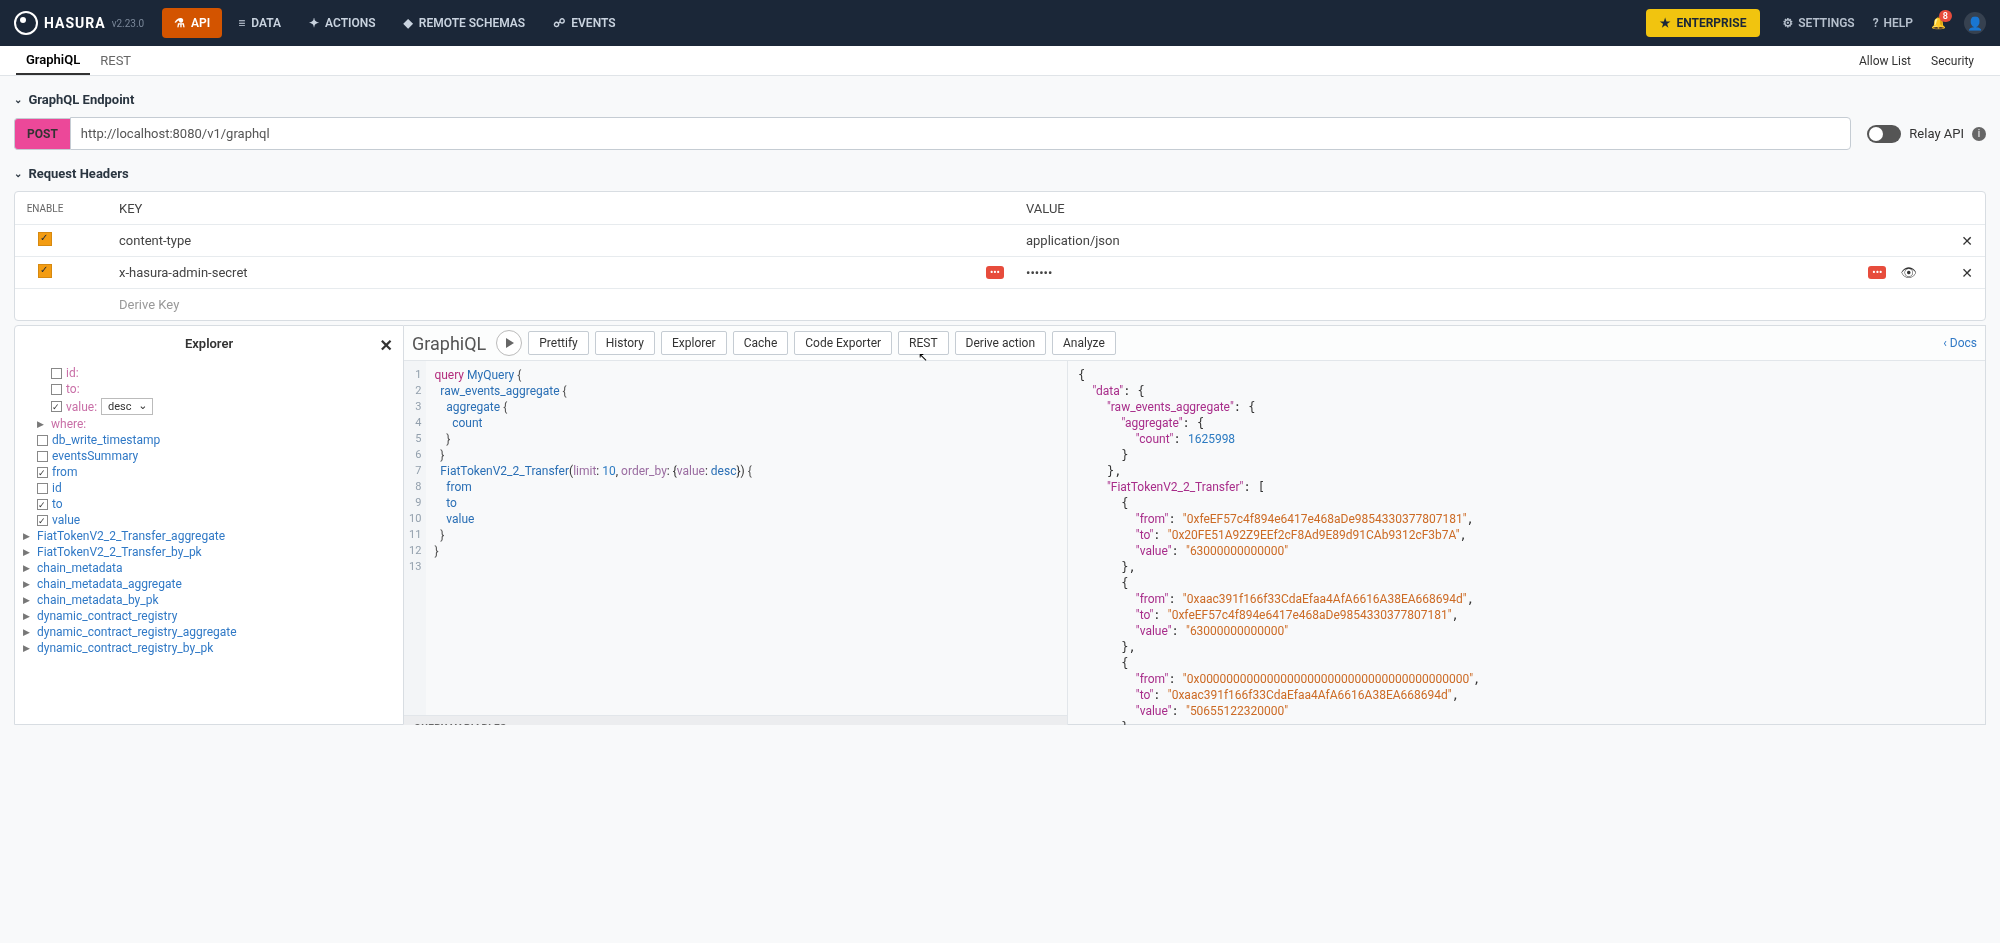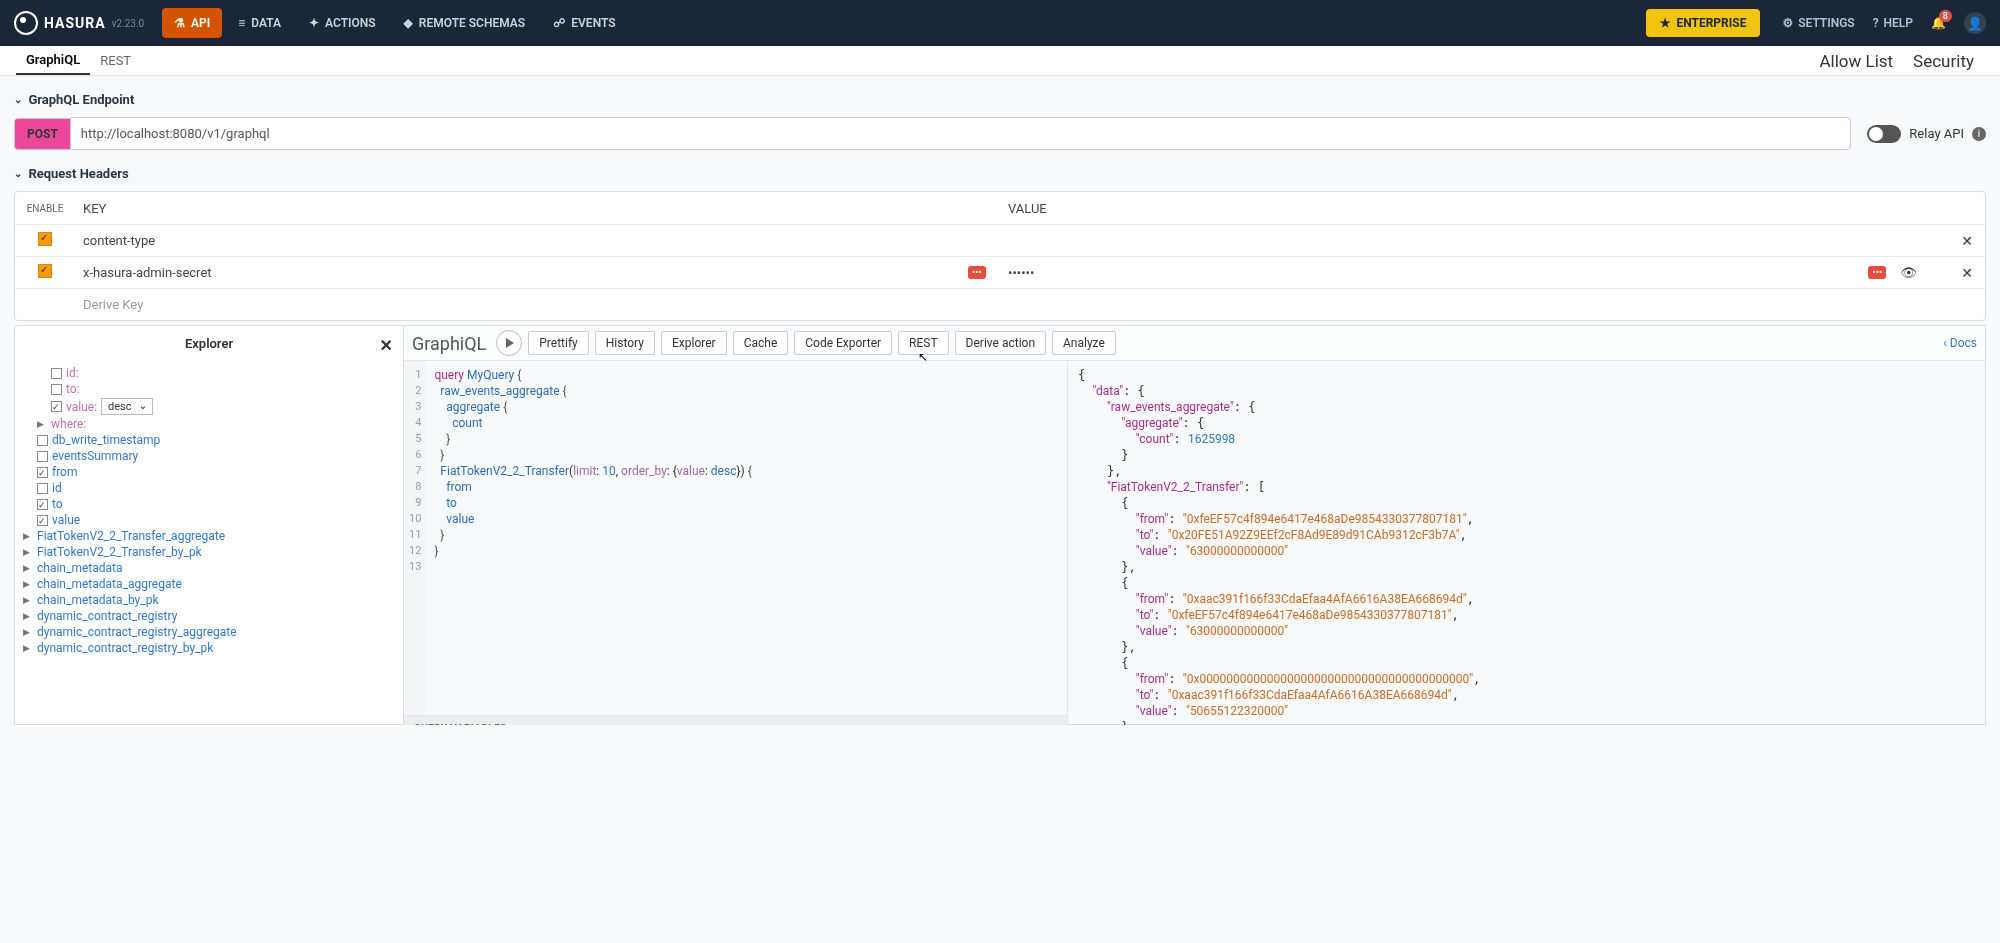--- a/index.html
+++ b/index.html
@@ -20,42 +20,42 @@
 .right-item { display: flex; align-items: center; gap: 5px; font-size: 12px; font-weight: 600; cursor: pointer; }
 .bell { position: relative; }
 .bell-badge { position: absolute; top: -6px; right: -6px; background: #e74c3c; color: #fff; font-size: 9px; border-radius: 8px; padding: 1px 4px; }
 .icon-circle { width: 22px; height: 22px; border-radius: 50%; background: rgba(255,255,255,0.12); display: flex; align-items: center; justify-content: center; }
 
 
 .subtabs { background: #fff; border-bottom: 1px solid #e0e4e8; height: 30px; display: flex; align-items: stretch; padding: 0 16px; }
 .subtab { padding: 6px 10px; font-size: 13px; color: #666; cursor: pointer; display: flex; align-items: center; }
 .subtab.active { color: #000; font-weight: 600; border-bottom: 2px solid #333; }
 .subtab-spacer { flex: 1; }
-.subtab-right { font-size: 17px; color: #333; padding: 0 10px; cursor: pointer; display:flex; align-items:center; }
+.subtab-right { font-size: 12px; color: #333; padding: 0 10px; cursor: pointer; display:flex; align-items:center; }
 
 
 .main { padding: 10px 14px 0 14px; }
 
 .section-hdr { display: flex; align-items: center; gap: 6px; font-size: 13px; font-weight: 700; color: #2a3540; padding: 6px 0; cursor: pointer; }
 .chevron-down { font-size: 10px; }
 
 .endpoint-row { display: flex; align-items: center; gap: 0; margin: 4px 0 10px 0; }
 .post-label { background: #ec4899; border: 1px solid #c5ccd3; padding: 8px 12px; font-weight: 700; font-size: 12px; color: #333; border-right: none; border-radius: 4px 0 0 4px; }
 .endpoint-input { flex: 1; border: 1px solid #c5ccd3; padding: 8px 10px; font-size: 13px; color: #555; background:#fff; border-radius: 0 4px 4px 0; }
 .relay-wrap { display: flex; align-items: center; gap: 8px; margin-left: 16px; }
 .toggle { width: 34px; height: 18px; background: #555; border-radius: 10px; position: relative; cursor:pointer; }
 .toggle::after { content:""; position:absolute; width:14px; height:14px; background:#fff; border-radius:50%; top:2px; left:2px; }
 .info-icon { width:14px; height:14px; border-radius:50%; background:#666; color:#fff; font-size:10px; display:flex; align-items:center; justify-content:center; }
 
 
 .headers-tbl { border: 1px solid #d8dde2; border-radius: 4px; background:#fff; margin-top:4px; }
 .hrow { display: flex; align-items: center; border-top: 1px solid #e7ebee; min-height: 32px; }
 .hrow:first-child { border-top: none; font-size: 10px; font-weight: 400; color: #666; text-transform: uppercase; }
 .hc-enable { width: 60px; text-align: center; padding: 6px; }
-.hc-key { flex: 1; padding: 6px 8px; font-size: 13px; color: #444; display:flex; align-items:center; }
+.hc-key { flex: 1; padding: 6px 8px; font-size: 13px; color: #444; display:flex; align-items:center;margin-left:36px; }
 .hc-value { flex: 1; padding: 6px 8px; font-size: 13px; color: #444; display:flex; align-items:center; gap:8px;}
 .hc-actions { width: 60px; display:flex; justify-content:flex-end; gap:6px; padding-right:12px; }
 .chk { width: 14px; height: 14px; background: #f39c12; border: 1px solid #d68910; display:inline-block; position:relative; }
 .chk::after { content:"✓"; color:#1b2738; font-size:10px; position:absolute; top:-1px; left:1px; }
 .badge-red { background:#e74c3c; color:#fff; font-size:10px; border-radius:3px; padding:1px 4px; margin-left:auto; margin-right:6px; }
 .x-btn { color:#333; font-size:14px; cursor:pointer; }
 .eye { font-size:13px; color:#333; cursor:pointer; }
 .ph { color:#999; }
 
 
@@ -188,20 +188,23 @@
   <div class="headers-tbl">
     <div class="hrow">
       <div class="hc-enable">ENABLE</div>
       <div class="hc-key">KEY</div>
       <div class="hc-value">VALUE</div>
       <div class="hc-actions"></div>
     </div>
     <div class="hrow">
       <div class="hc-enable"><span class="chk"></span></div>
       <div class="hc-key">content-type</div>
+      <div class="hc-value">
+          <span>application/json</span>
+        </div>
       <div class="hc-actions">
           <span class="x-btn">✕</span>
         </div>
     </div>
     <div class="hrow">
       <div class="hc-enable"><span class="chk"></span></div>
       <div class="hc-key">
           <span>x-hasura-admin-secret</span>
           <span class="badge-red">•••</span>
         </div>

